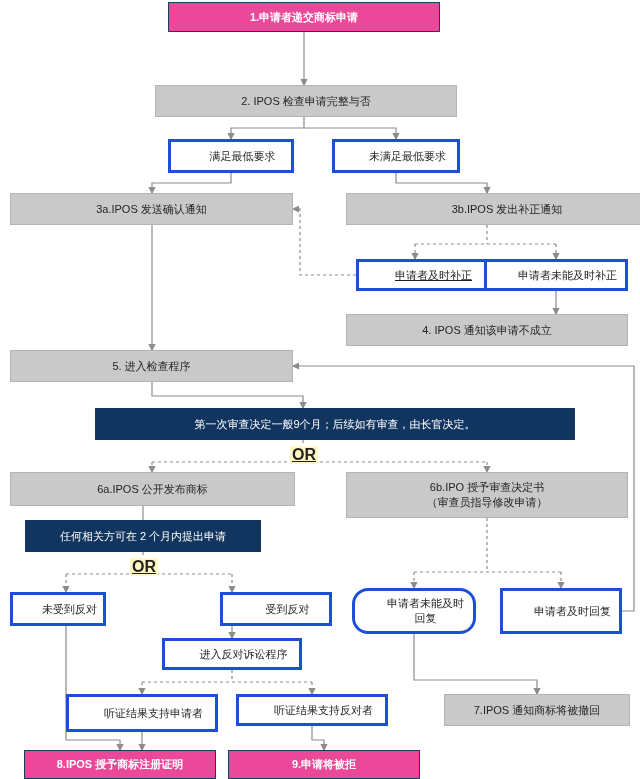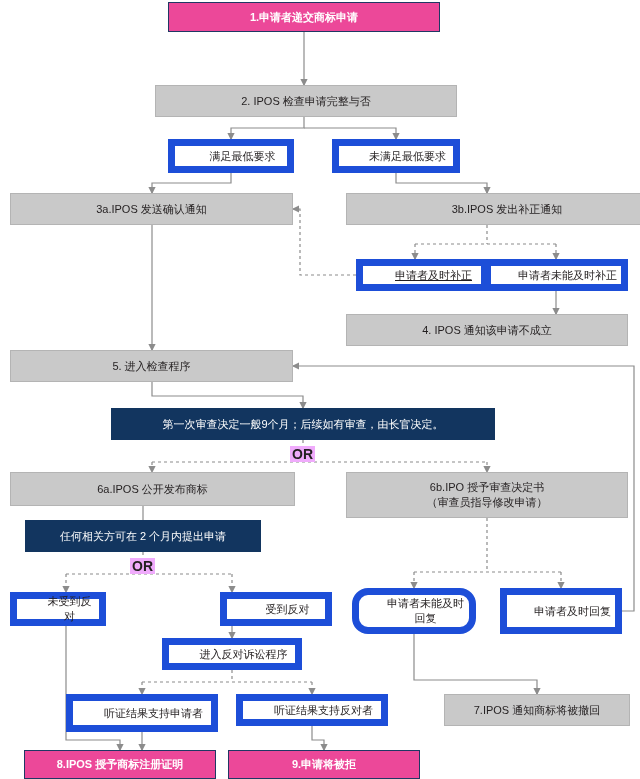--- a/index.html
+++ b/index.html
@@ -28,41 +28,42 @@
     line-height: 1.35;
     color: #231f20;
     padding: 2px 4px;
   }
   .gray {
     background: #c9c9c9;
     border: 1px solid #b4b4b4;
   }
   .white {
     background: #ffffff;
-    border: 7px solid #1d4ed8;
+    border: 3px solid #1d4ed8;
     padding-left: 27px;
   }
   .navy {
     background: #ec4899;
     border: 1px solid #1f3864;
     color: #ffffff;
     font-weight: bold;
   }
   .navy2 {
     background: #12355f;
     border: 1px solid #12355f;
     color: #ffffff;
   }
   .or-label {
     position: absolute;
-    font-size: 14px;
+    font-size: 16px;
     font-weight: bold;
     color: #231f20;
-    background: #f0abfc;
+    background: #fef9c3;
     padding: 0 2px;
+    text-decoration: underline;
   }
   svg.lines {
     position: absolute;
     left: 0;
     top: 0;
     width: 640px;
     height: 779px;
     pointer-events: none;
   }
   .two-line {
@@ -143,21 +144,21 @@
   <div class="node navy" style="left:168px;top:2px;width:272px;height:30px;">1.申请者递交商标申请</div>
   <div class="node gray" style="left:155px;top:85px;width:302px;height:32px;">2. IPOS 检查申请完整与否</div>
   <div class="node white" style="left:168px;top:139px;width:126px;height:34px;">满足最低要求</div>
   <div class="node white" style="left:332px;top:139px;width:128px;height:34px;">未满足最低要求</div>
   <div class="node gray" style="left:10px;top:193px;width:283px;height:32px;">3a.IPOS 发送确认通知</div>
   <div class="node gray" style="left:346px;top:193px;width:322px;height:32px;">3b.IPOS 发出补正通知</div>
   <div class="node white" style="left:356px;top:259px;width:132px;height:32px;text-decoration:underline;">申请者及时补正</div>
   <div class="node white" style="left:484px;top:259px;width:144px;height:32px;">申请者未能及时补正</div>
   <div class="node gray" style="left:346px;top:314px;width:282px;height:32px;">4. IPOS 通知该申请不成立</div>
   <div class="node gray" style="left:10px;top:350px;width:283px;height:32px;">5. 进入检查程序</div>
-  <div class="node navy2" style="left:111px;top:408px;width:384px;height:32px;">第一次审查决定一般9个月；后续如有审查，由长官决定。</div>
+  <div class="node navy2" style="left:95px;top:408px;width:480px;height:32px;">第一次审查决定一般9个月；后续如有审查，由长官决定。</div>
   <div class="node gray" style="left:10px;top:472px;width:285px;height:34px;">6a.IPOS 公开发布商标</div>
   <div class="node gray two-line" style="left:346px;top:472px;width:282px;height:46px;">
     <span>6b.IPO 授予审查决定书</span>
     <span>（审查员指导修改申请）</span>
   </div>
   <div class="node navy2" style="left:25px;top:520px;width:236px;height:32px;">任何相关方可在 2 个月内提出申请</div>
   <div class="node white" style="left:10px;top:592px;width:96px;height:34px;">未受到反对</div>
   <div class="node white" style="left:176px;top:592px;width:112px;height:34px;margin-left:44px;">受到反对</div>
   <div class="node white two-line" style="left:352px;top:588px;width:124px;height:46px;border-radius:16px;">
     <span>申请者未能及时</span>

